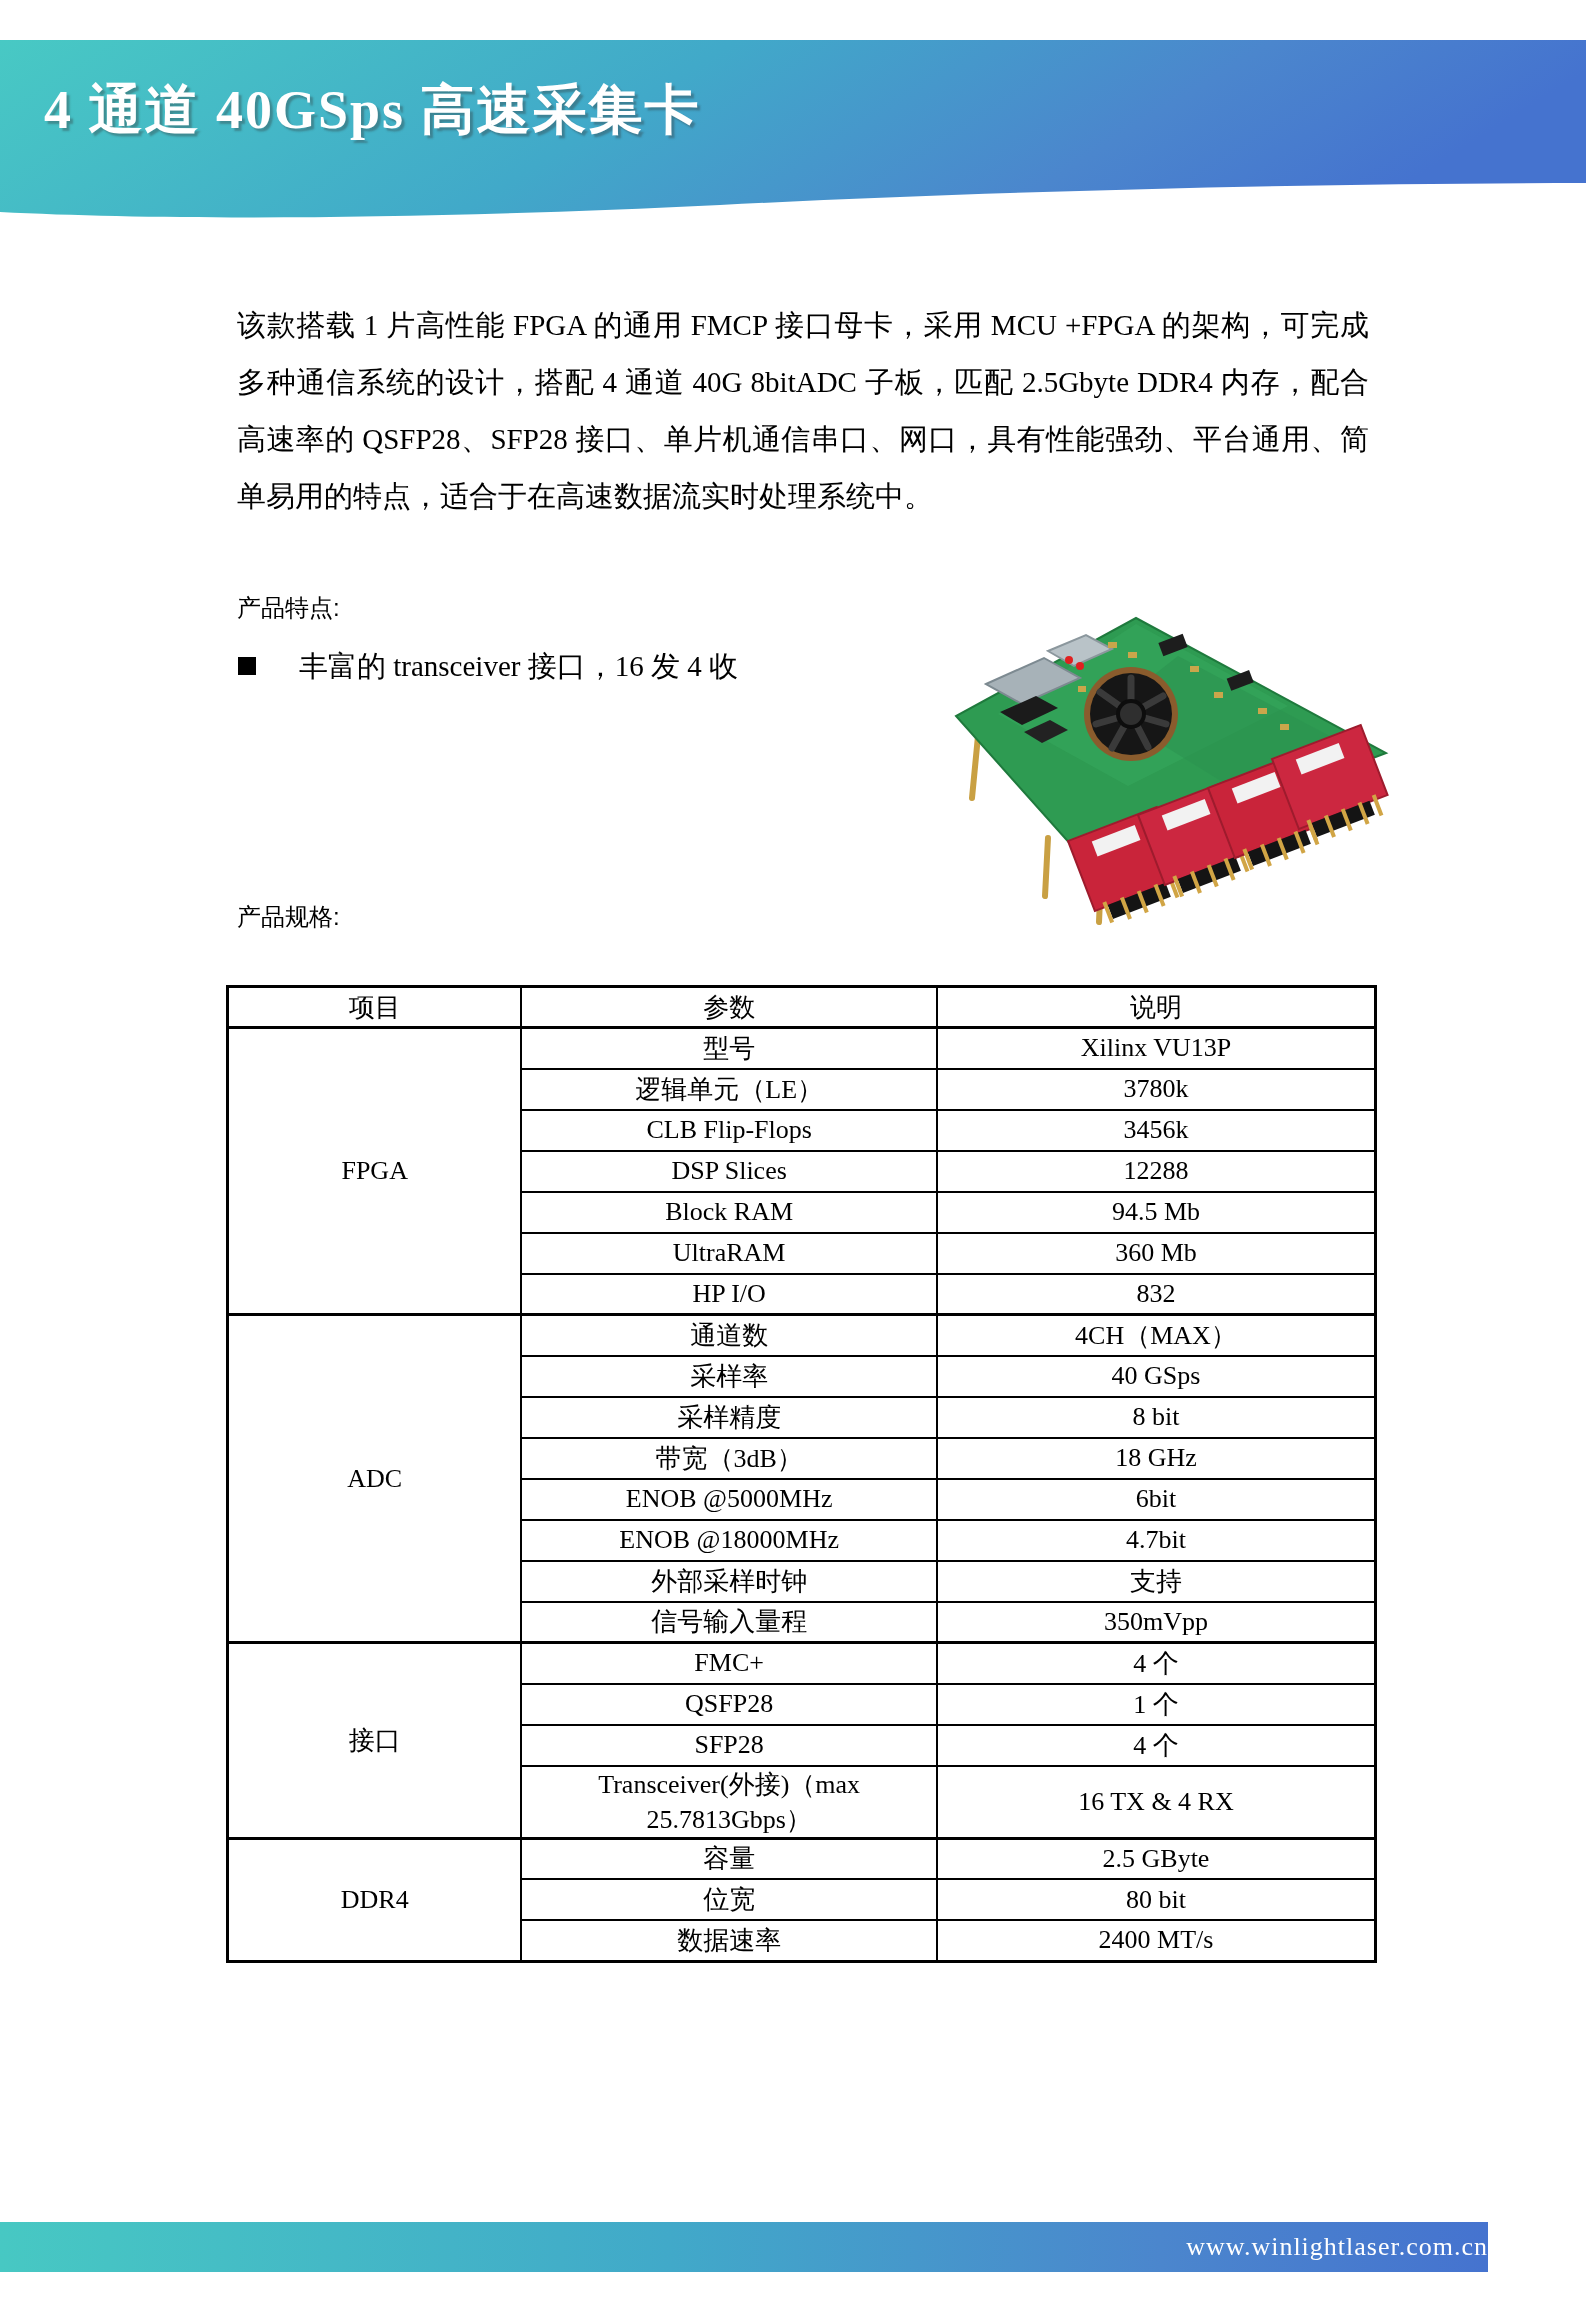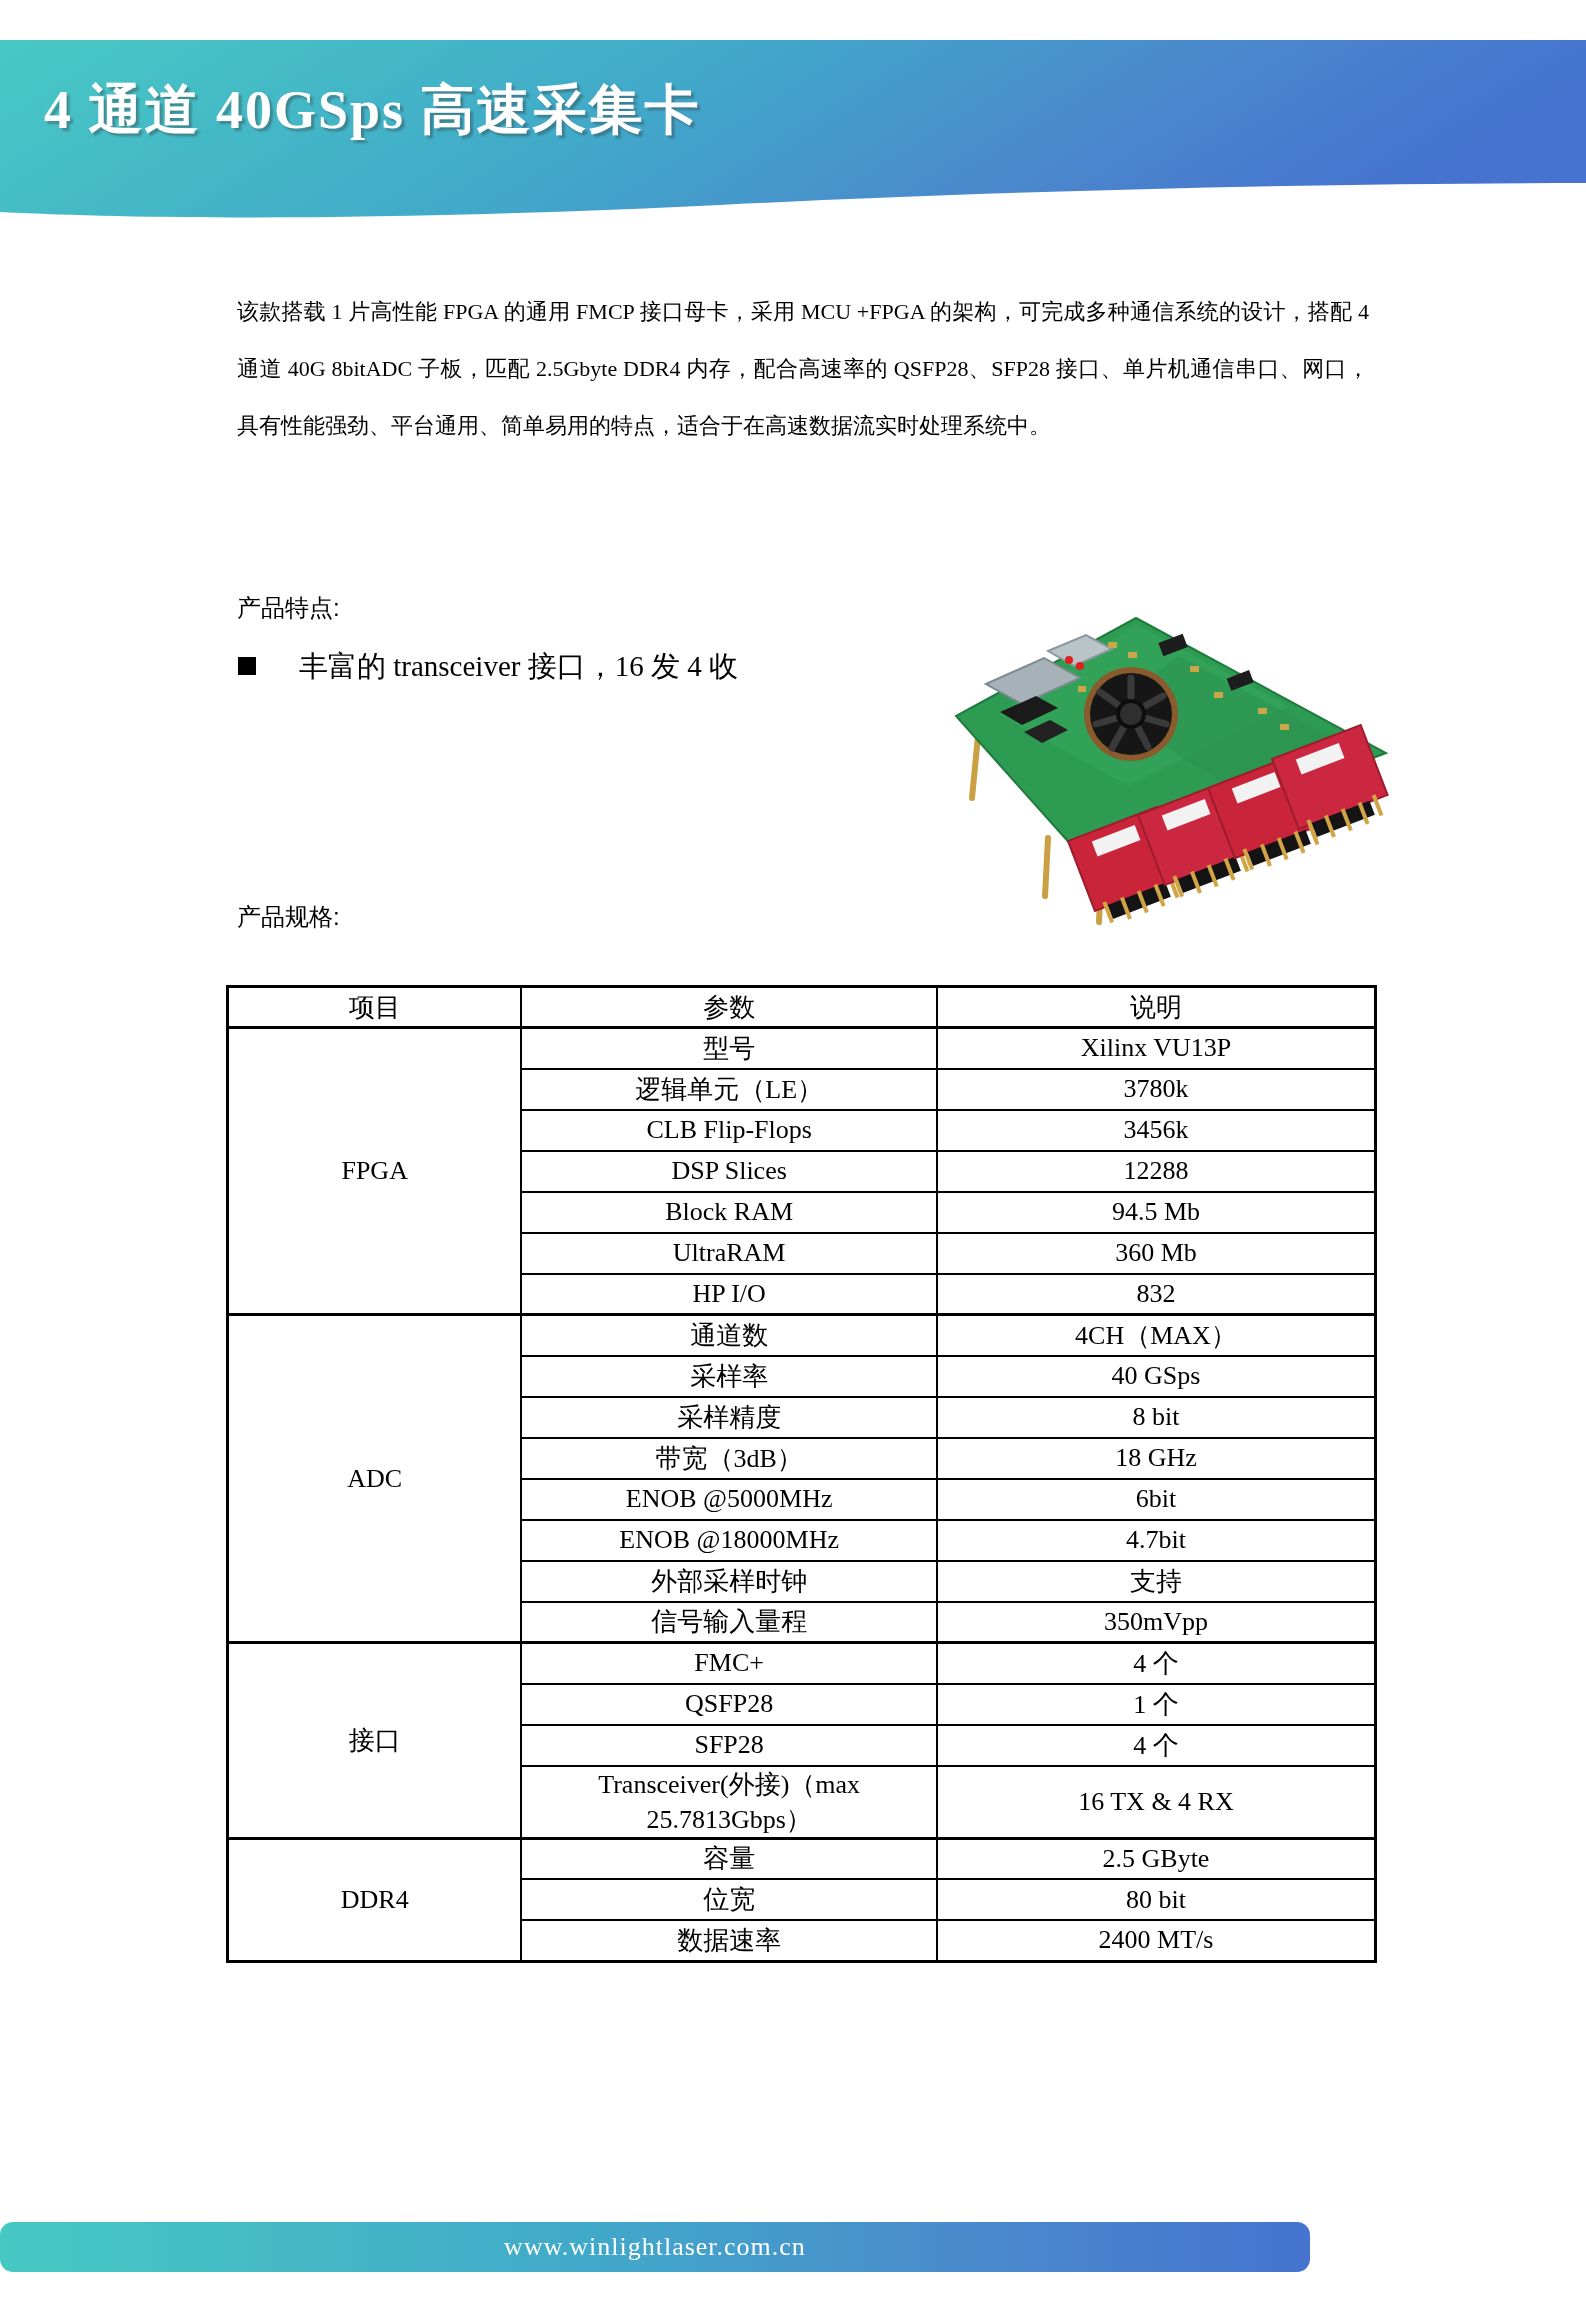--- a/index.html
+++ b/index.html
@@ -37,22 +37,22 @@
   .logo-dot {
     position:absolute; right:-16px; top:53%;
     width:14px; height:14px; border-radius:50%; background:#e31420;
   }
   .logo-sub {
     margin-top:3px; font-size:21px; font-weight:bold; color:#141414;
     letter-spacing:12px; white-space:nowrap;
   }
   
   .intro {
-    position:absolute; left:237px; top:283px; width:1132px;
-    font-size:22px; line-height:57px; text-align:justify;
+    position:absolute; left:237px; top:297px; width:1132px;
+    font-size:29px; line-height:57px; text-align:justify;
   }
   
   .sec-heading {
     position:absolute; left:237px;
     font-family:"Liberation Sans","DejaVu Sans",sans-serif;
     font-size:24px; font-weight:normal; color:#000;
   }
   .features-heading { top:592px; }
   .features-list {
     position:absolute; left:237px; top:636px; width:700px;
@@ -73,23 +73,23 @@
     font-size:26px;
   }
   .specs-table th, .specs-table td {
     border:2px solid #000; height:41px; padding:0 6px;
     text-align:center; vertical-align:middle; font-weight:normal;
   }
   .specs-table thead th { border-bottom:3px solid #000; }
   .specs-table tr.g-start td { border-top:3px solid #000; }
   
   .footer-band {
-    position:absolute; left:0; top:2222px; width:1310px; height:50px;
+    position:absolute; left:0; top:2222px; width:1488px; height:50px;
     background:linear-gradient(90deg,#47c8c3 0%,#41a9c9 45%,#4b86cd 78%,#4573cf 100%);
-    display:flex; align-items:center; justify-content:center;border-radius:13px;
+    display:flex; align-items:center; justify-content:flex-end;
   }
   .footer-url { color:#ffffff; font-size:26px; letter-spacing:1px; }
 </style>
 </head>
 <body>
 
 <div class="page">
 
   <div class="band">
     <svg viewBox="0 0 1586 215" preserveAspectRatio="none">

